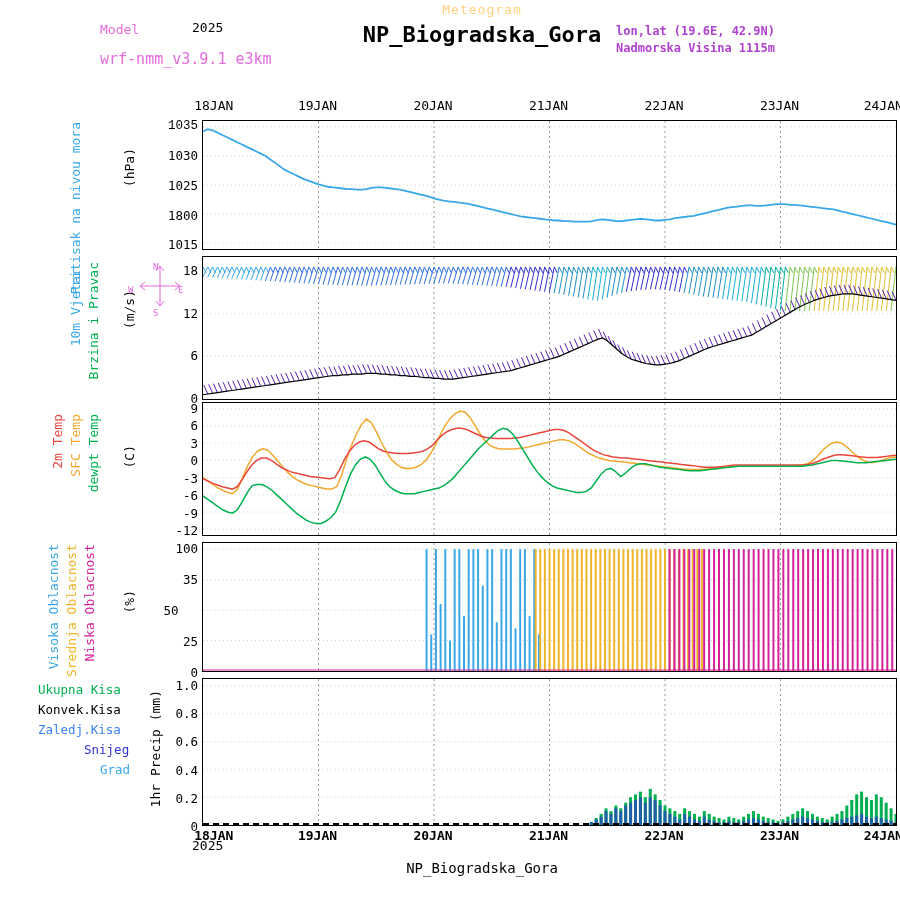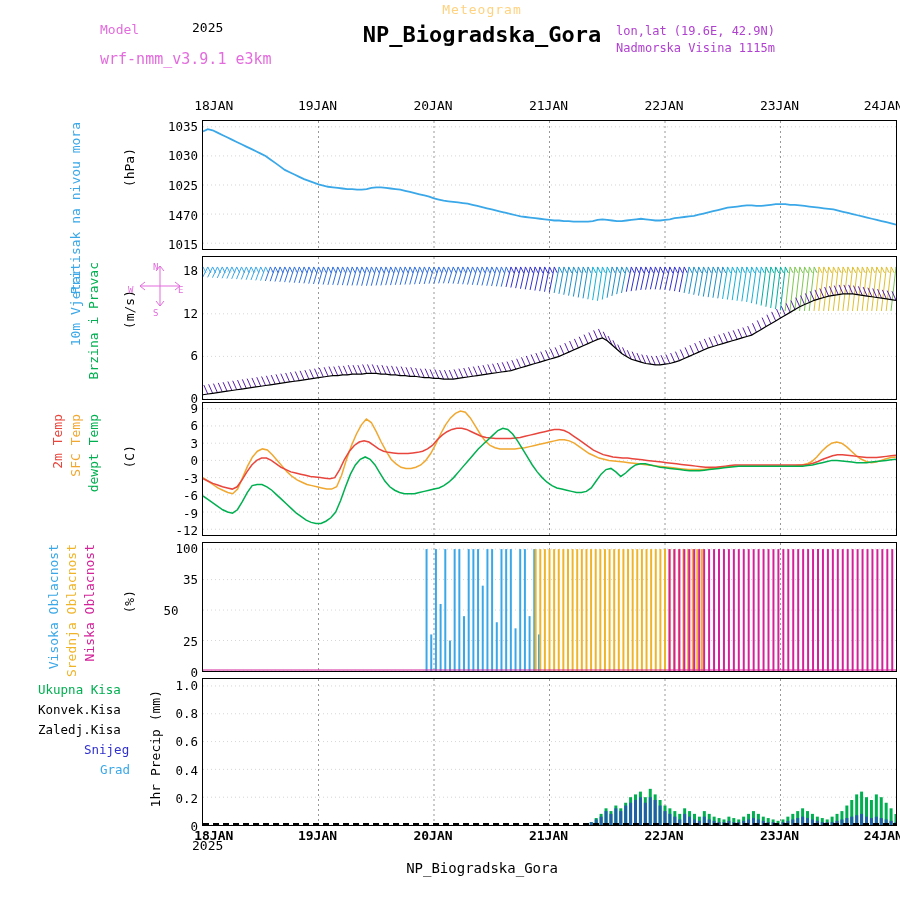--- a/index.html
+++ b/index.html
@@ -3,21 +3,21 @@
 <meta charset="utf-8">
 <style>
   html,body{margin:0;padding:0;}
   body{width:900px;height:900px;background:#ffffff;font-family:"DejaVu Sans",sans-serif;overflow:hidden;position:relative;}
   .root{position:absolute;left:0;top:0;width:771px;height:900px;margin-left:32px;}
   .abs{position:absolute;}
   .meteogram-title{left:0;top:2px;width:900px;text-align:center;color:#ffd27f;font-size:13px;letter-spacing:1px;font-family:"DejaVu Sans Mono",monospace;}
   .main-title{left:0;top:22px;width:900px;text-align:center;color:#000;font-size:22px;font-weight:bold;font-family:"DejaVu Sans Mono",monospace;}
   .model-label{left:68px;top:22px;color:#e36bdd;font-size:13px;font-family:"DejaVu Sans Mono",monospace;}
   .model-value{left:68px;top:50px;color:#e36bdd;font-size:15px;font-family:"DejaVu Sans Mono",monospace;}
-  .meta{right:28px;color:#b040d0;font-size:12px;font-family:"DejaVu Sans Mono",monospace;text-align:right;}
+  .meta{right:28px;color:#b040d0;font-size:12px;font-family:"DejaVu Sans Mono",monospace;text-align:right;font-weight:bold;}
   .meta1{top:24px;}
   .meta2{top:41px;}
   .meta3{top:58px;}
   .plotbox{border:1px solid #000;background:#fff;box-sizing:border-box;}
   .ytick{position:absolute;right:0;transform:translateY(-50%);font-family:"DejaVu Sans Mono",monospace;font-size:12.5px;color:#000;text-align:right;width:54px;}
   .xtick{position:absolute;transform:translateX(-50%);font-family:"DejaVu Sans Mono",monospace;font-size:13px;color:#000;white-space:nowrap;}
   .vlabel{position:absolute;font-family:"DejaVu Sans Mono",monospace;font-size:13px;writing-mode:vertical-rl;transform:rotate(180deg);white-space:nowrap;}
   .made-by{position:absolute;right:6px;top:560px;color:#d8d8d8;font-size:12px;font-family:"DejaVu Sans Mono",monospace;writing-mode:vertical-rl;transform:rotate(180deg);}
   .footer{position:absolute;left:0;top:860px;width:900px;text-align:center;font-family:"DejaVu Sans Mono",monospace;font-size:14px;color:#000;}
   .yr-top{position:absolute;left:160px;top:20px;font-family:"DejaVu Sans Mono",monospace;font-size:13px;}
@@ -71,24 +71,24 @@
         <line x1="0" y1="122.18181818181819" x2="693" y2="122.18181818181819" stroke="#bbb" stroke-width="0.6" stroke-dasharray="1,3"></line>
         <line x1="0" y1="93.0909090909091" x2="693" y2="93.0909090909091" stroke="#bbb" stroke-width="0.6" stroke-dasharray="1,3"></line>
         <line x1="0" y1="64" x2="693" y2="64" stroke="#bbb" stroke-width="0.6" stroke-dasharray="1,3"></line>
         <line x1="0" y1="34.90909090909091" x2="693" y2="34.90909090909091" stroke="#bbb" stroke-width="0.6" stroke-dasharray="1,3"></line>
         <line x1="0" y1="5.818181818181813" x2="693" y2="5.818181818181813" stroke="#bbb" stroke-width="0.6" stroke-dasharray="1,3"></line>
         <polyline points="0.00,10.47 4.81,8.15 9.63,9.31 14.44,11.64 19.25,13.96 24.06,16.29 28.88,18.62 33.69,20.95 38.50,23.27 43.31,25.60 48.13,27.93 52.94,30.25 57.75,32.58 62.56,34.91 67.38,38.40 72.19,41.89 77.00,45.38 81.81,48.87 86.63,51.20 91.44,53.53 96.25,55.85 101.06,58.18 105.88,59.93 110.69,61.67 115.50,63.42 120.31,64.58 125.13,65.75 129.94,66.33 134.75,66.91 139.56,67.49 144.38,68.07 149.19,68.07 154.00,68.65 158.81,68.65 163.63,68.07 168.44,66.91 173.25,66.33 178.06,66.33 182.88,66.91 187.69,67.49 192.50,68.07 197.31,68.65 202.13,69.82 206.94,70.98 211.75,72.15 216.56,73.31 221.37,74.47 226.19,75.64 231.00,77.38 235.81,78.55 240.63,79.71 245.44,80.29 250.25,80.87 255.06,81.45 259.88,82.04 264.69,82.62 269.50,83.78 274.31,84.95 279.13,86.11 283.94,87.27 288.75,88.44 293.56,89.60 298.38,90.76 303.19,91.93 308.00,93.09 312.81,94.25 317.63,95.42 322.44,96.00 327.25,96.58 332.06,97.16 336.88,97.75 341.69,98.33 346.50,98.91 351.31,99.49 356.12,99.49 360.94,100.07 365.75,100.07 370.56,100.65 375.38,100.65 380.19,100.65 385.00,100.65 389.81,100.07 394.63,98.91 399.44,98.33 404.25,98.91 409.06,99.49 413.88,100.07 418.69,100.07 423.50,99.49 428.31,98.91 433.13,98.33 437.94,97.75 442.75,98.33 447.56,98.91 452.38,99.49 457.19,99.49 462.00,98.91 466.81,98.33 471.63,97.16 476.44,96.58 481.25,96.00 486.06,95.42 490.88,94.84 495.69,93.67 500.50,92.51 505.31,91.35 510.13,90.18 514.94,89.02 519.75,87.85 524.56,86.69 529.38,86.11 534.19,85.53 539.00,84.95 543.81,84.36 548.63,84.36 553.44,84.95 558.25,84.95 563.06,84.36 567.88,83.78 572.69,83.20 577.50,83.20 582.31,83.20 587.13,83.78 591.94,83.78 596.75,84.36 601.56,84.95 606.38,85.53 611.19,86.11 616.00,86.69 620.81,87.27 625.63,87.85 630.44,88.44 635.25,89.60 640.06,90.76 644.88,91.93 649.69,93.09 654.50,94.25 659.31,95.42 664.13,96.58 668.94,97.75 673.75,98.91 678.56,100.07 683.38,101.24 688.19,102.40 693.00,103.56" fill="none" stroke="#3aa8e8" stroke-width="1.8"></polyline>
       </svg>
   </div>
   <div class="abs" id="yticks-pressure" style="left:110px;top:120px;width:56px;height:130px;">
       <div class="ytick" style="top: 124.091px;">1015</div>
-      <div class="ytick" style="top: 94.5455px;">1470</div>
+      <div class="ytick" style="top: 94.5455px;">1800</div>
       <div class="ytick" style="top: 65px;">1025</div>
       <div class="ytick" style="top: 35.4545px;">1030</div>
-      <div class="ytick" style="top: 5.90909px;">1035</div>
+      <div class="ytick" style="top: 5.90909px; font-family: Liberation Mono, monospace;">1035</div>
     </div>
   <div class="vlabel" style="left:90px;top:148px;color:#000;">(hPa)</div>
   <div class="vlabel" style="left:36px;top:122px;color:#3aa8e8;">Pritisak na nivou mora</div>
 
   <div class="abs plotbox" id="panel-wind" style="left:170px;top:256px;width:695px;height:144px;">
     <svg id="svg-wind" width="693" height="142" viewBox="0 0 693 142" preserveAspectRatio="none">
         <rect x="0" y="0" width="693" height="142" fill="#fff"></rect>
         <line x1="115.5" y1="0" x2="115.5" y2="142" stroke="#999" stroke-width="1" stroke-dasharray="2,3"></line>
         <line x1="231" y1="0" x2="231" y2="142" stroke="#999" stroke-width="1" stroke-dasharray="2,3"></line>
         <line x1="346.5" y1="0" x2="346.5" y2="142" stroke="#999" stroke-width="1" stroke-dasharray="2,3"></line>
@@ -877,17 +877,17 @@
       <div class="ytick" style="top: 148px;">0</div>
       <div class="ytick" style="top: 119.81px;">0.2</div>
       <div class="ytick" style="top: 91.619px;">0.4</div>
       <div class="ytick" style="top: 63.4286px;">0.6</div>
       <div class="ytick" style="top: 35.2381px;">0.8</div>
       <div class="ytick" style="top: 7.04762px;">1.0</div>
     </div>
   <div class="vlabel" style="left:116px;top:690px;color:#000;">1hr Precip (mm)</div>
   <div class="abs legend-item" style="left:6px;top:682px;color:#00b050;">Ukupna Kisa</div>
   <div class="abs legend-item" style="left:6px;top:702px;color:#000000;">Konvek.Kisa</div>
-  <div class="abs legend-item" style="left:6px;top:722px;color:#000000;">Zaledj.Kisa</div>
+  <div class="abs legend-item" style="left:6px;top:722px;color:#3b82f6;">Zaledj.Kisa</div>
   <div class="abs legend-item" style="left:52px;top:742px;color:#3030d0;">Snijeg</div>
   <div class="abs legend-item" style="left:68px;top:762px;color:#3aa8e8;">Grad</div>
 
 </div>
 
 </body></html>

